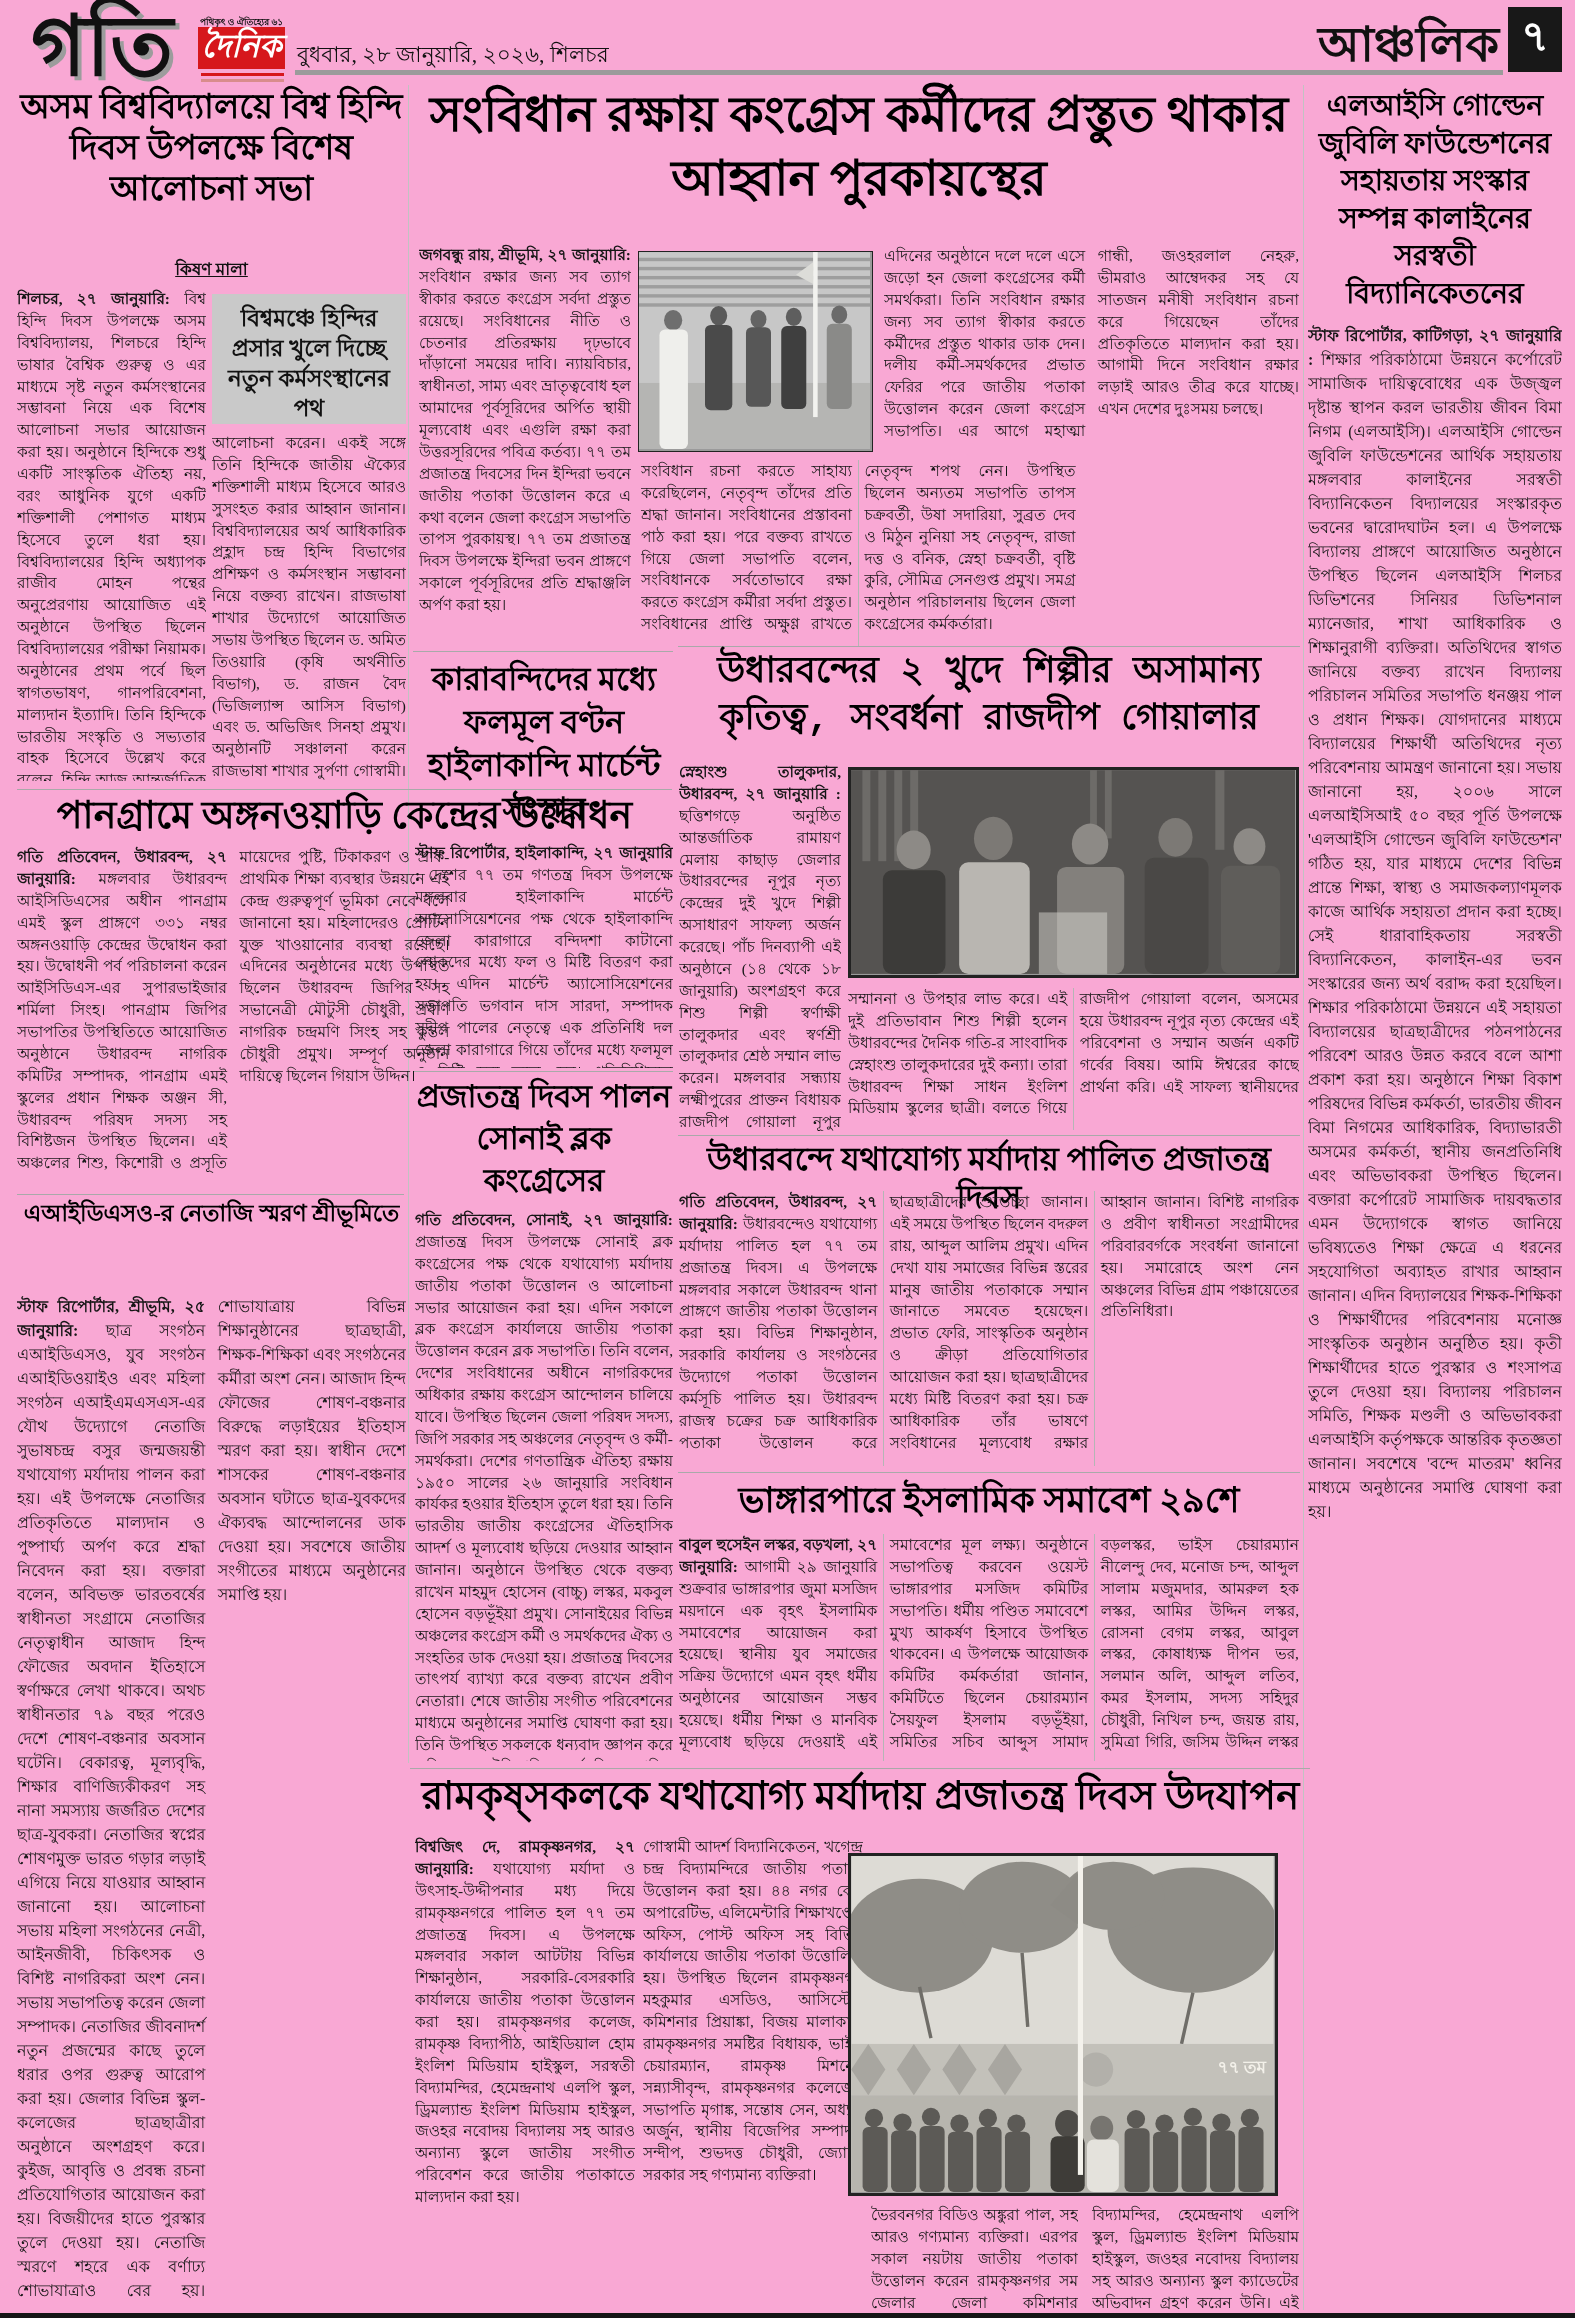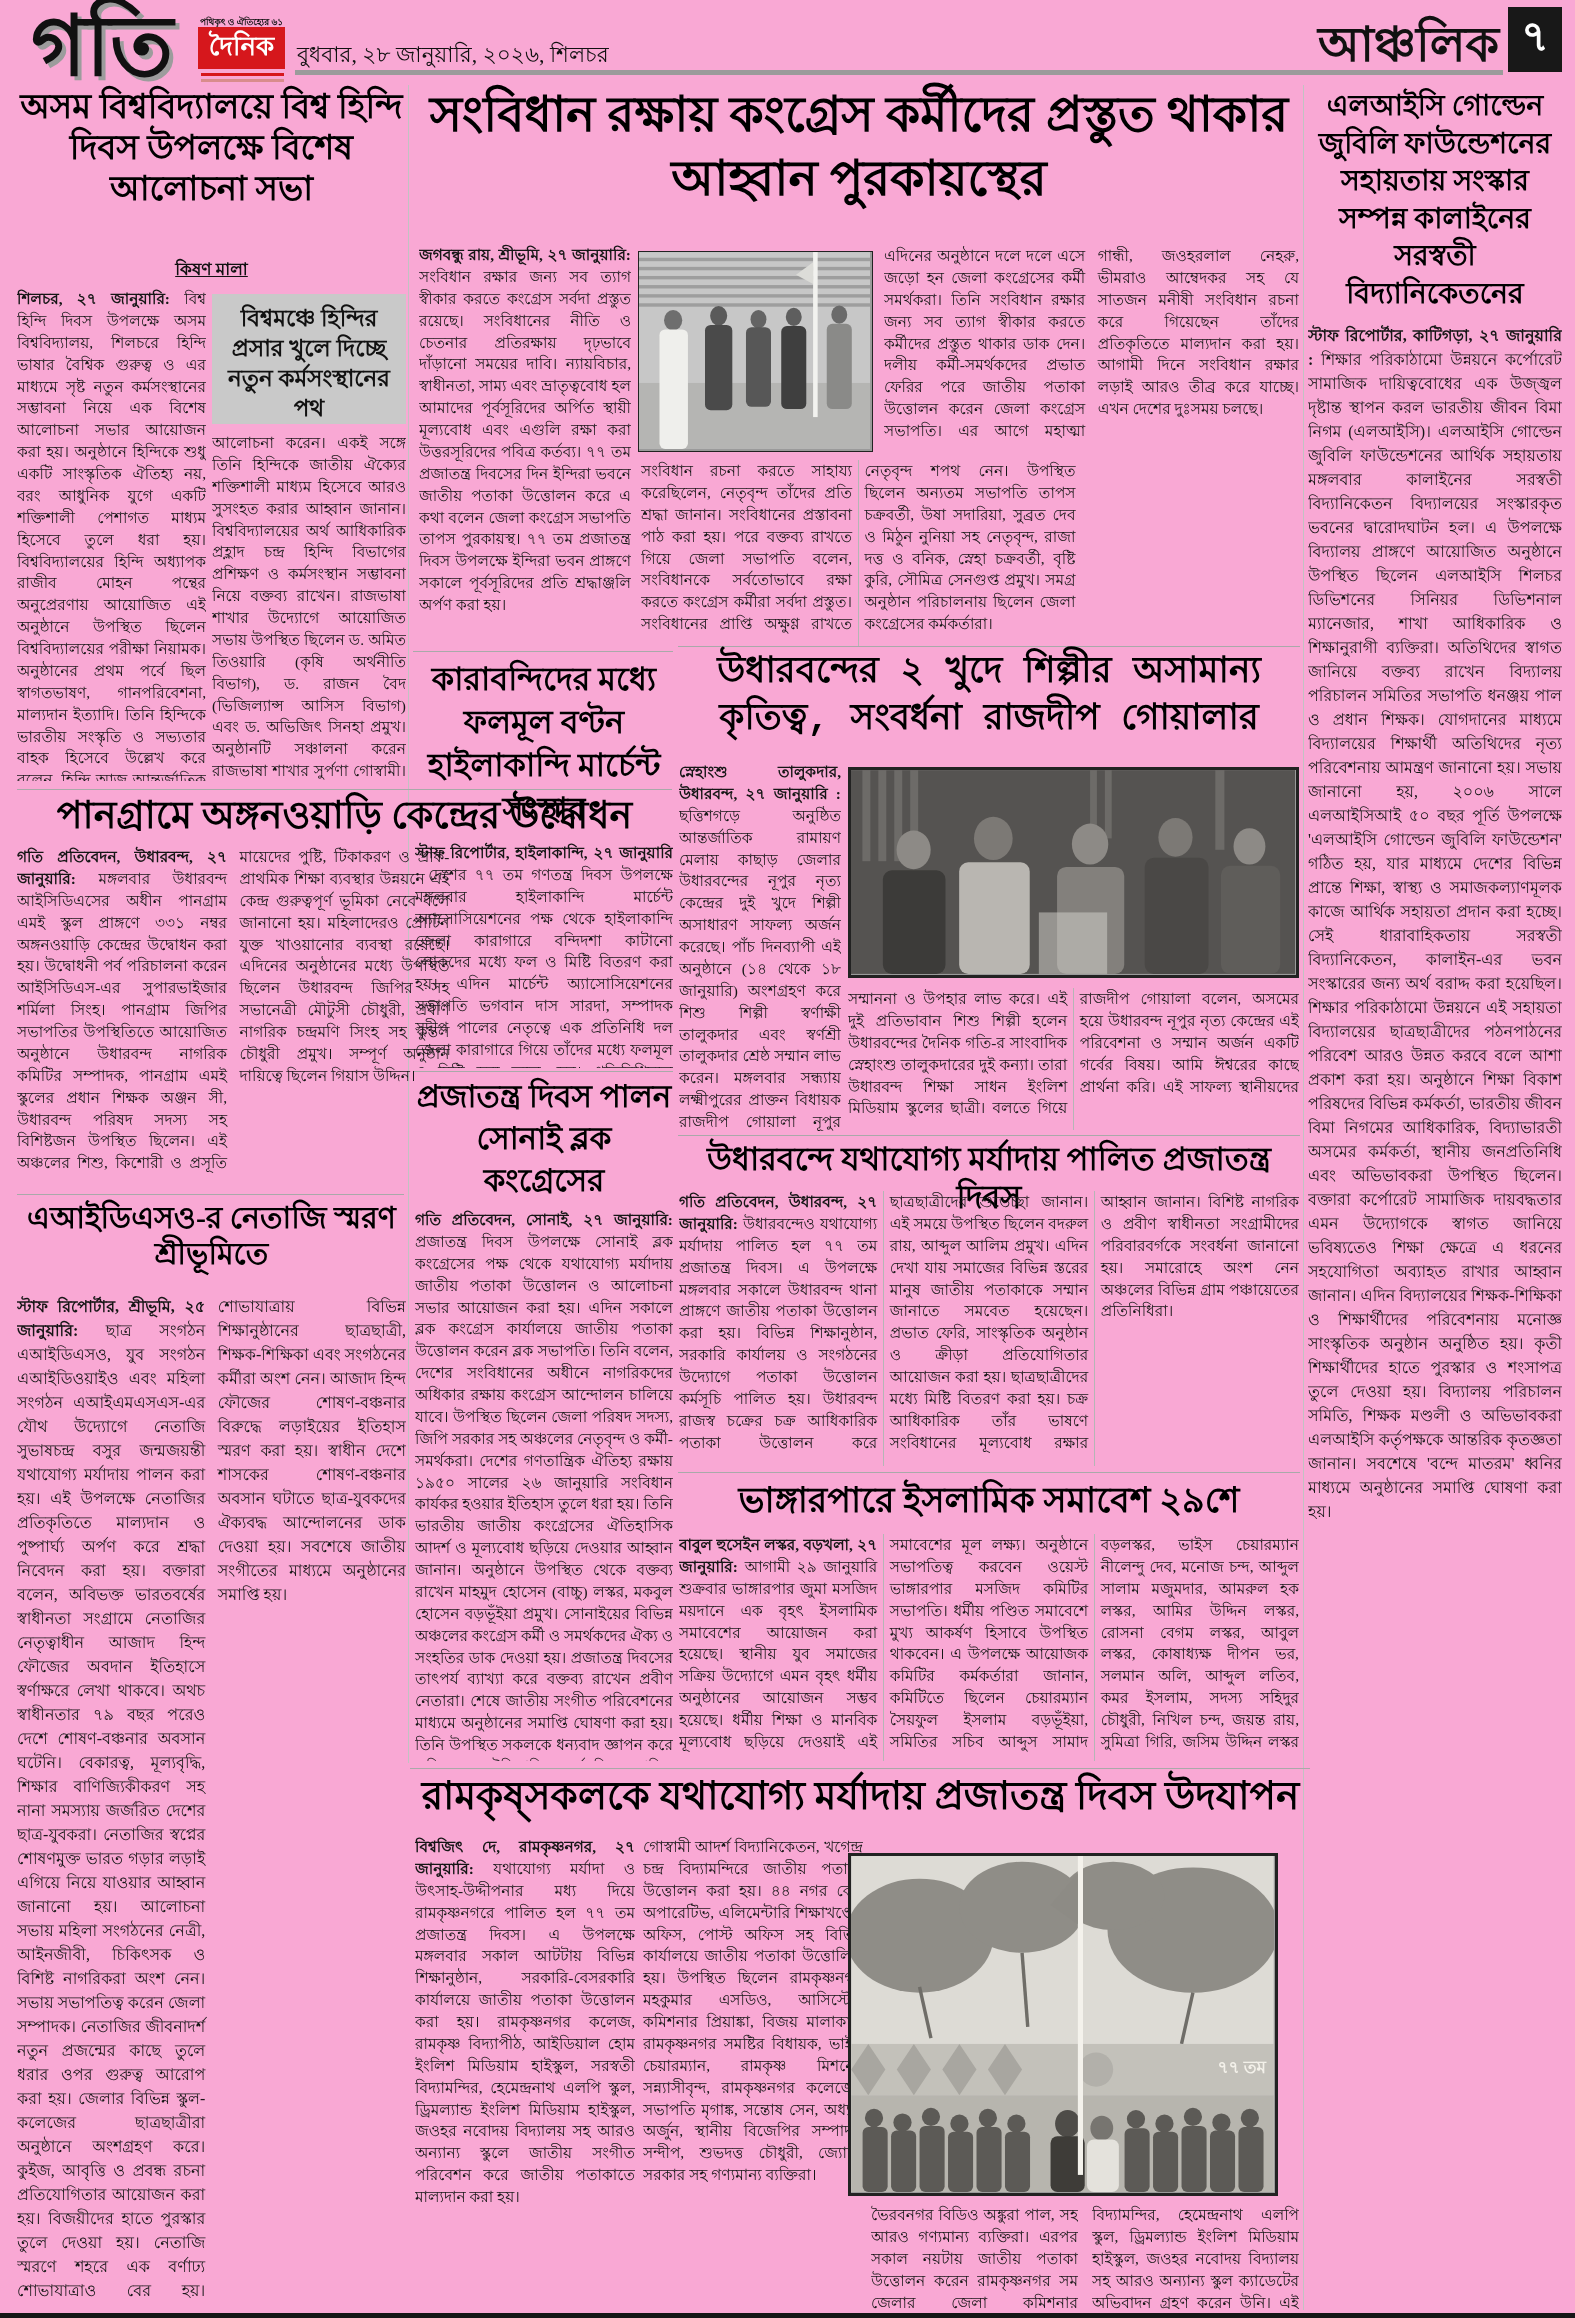--- a/index.html
+++ b/index.html
@@ -23,21 +23,21 @@
   .pagebox{background:#181818;color:#fff;font-weight:bold;display:flex;align-items:center;justify-content:center;}
   .underl{text-decoration:underline;}
 </style>
 </head>
 <body>
 
 <div id="page">
 
   <div class="abs masthead-logo" style="left:31px;top:4.6px;">গতি</div>
   <div class="abs" style="left:193px;top:15px;width:97px;font-size:9px;text-align:center;font-weight:bold;">পথিকৃৎ ও ঐতিহ্যের ৬১ বছরে</div>
-  <div class="abs redbox" style="left:198px;top:27px;width:87px;height:42px;font-size:26px;">দৈনিক</div>
+  <div class="abs redbox" style="left:198px;top:27px;width:87px;height:42px;font-size:32px;font-style:italic;">দৈনিক</div>
   <div class="abs" style="left:201px;top:73px;width:83px;height:3.4px;background:#d6171c;"></div>
   <div class="abs" style="left:201px;top:79px;width:83px;height:2.8px;background:#d98c8c;"></div>
   <div class="abs" style="left:297px;top:38px;font-size:21.7px;font-weight:normal;">বুধবার, ২৮ জানুয়ারি, ২০২৬, শিলচর</div>
   <div class="abs" style="left:295px;top:70px;width:1208px;height:5.1px;background:#9b9b9b;"></div>
   <div class="abs" style="left:1282px;top:8px;width:217px;text-align:right;font-size:48px;font-weight:bold;">আঞ্চলিক</div>
   <div class="abs pagebox" style="left:1508px;top:6.8px;width:54px;height:65px;font-size:43px;">৭</div>
 
   <div class="rule-v" style="left:408px;top:85px;height:1678px;"></div>
   <div class="rule-v" style="left:1303px;top:85px;height:2225px;"></div>
   <div class="rule-h" style="left:413px;top:651px;width:260px;"></div>
@@ -145,21 +145,21 @@
   </div>
   <div class="abs body cols2 ruled" style="left:848px;top:988px;width:451px;height:142px;">
     <p><span>সম্মাননা ও উপহার লাভ করে। এই দুই প্রতিভাবান শিশু শিল্পী হলেন উধারবন্দের দৈনিক গতি-র সাংবাদিক স্নেহাংশু তালুকদারের দুই কন্যা। তারা উধারবন্দ শিক্ষা সাধন ইংলিশ মিডিয়াম স্কুলের ছাত্রী। বলতে গিয়ে রাজদীপ গোয়ালা বলেন, অসমের হয়ে উধারবন্দ নূপুর নৃত্য কেন্দ্রের এই পরিবেশনা ও সম্মান অর্জন একটি গর্বের বিষয়। আমি ঈশ্বরের কাছে প্রার্থনা করি। এই সাফল্য স্থানীয়দের মধ্যে ব্যাপক উৎসাহ সৃষ্টি করেছে এবং এটি সকলের জন্য গর্বের বিষয়।</span></p>
   </div>
 
   <div class="abs hl" style="left:17px;top:793px;width:655px;font-size:38px;">পানগ্রামে অঙ্গনওয়াড়ি কেন্দ্রের উদ্বোধন</div>
   <div class="abs body cols3" style="left:17px;top:846px;width:655px;height:342px;">
     <p><span class="byl">গতি প্রতিবেদন, উধারবন্দ, ২৭ জানুয়ারি:</span> <span>মঙ্গলবার উধারবন্দ আইসিডিএসের অধীন পানগ্রাম এমই স্কুল প্রাঙ্গণে ৩৩১ নম্বর অঙ্গনওয়াড়ি কেন্দ্রের উদ্বোধন করা হয়। উদ্বোধনী পর্ব পরিচালনা করেন আইসিডিএস-এর সুপারভাইজার শর্মিলা সিংহ। পানগ্রাম জিপির সভাপতির উপস্থিতিতে আয়োজিত অনুষ্ঠানে উধারবন্দ নাগরিক কমিটির সম্পাদক, পানগ্রাম এমই স্কুলের প্রধান শিক্ষক অঞ্জন সী, উধারবন্দ পরিষদ সদস্য সহ বিশিষ্টজন উপস্থিত ছিলেন। এই অঞ্চলের শিশু, কিশোরী ও প্রসূতি মায়েদের পুষ্টি, টিকাকরণ ও প্রাক-প্রাথমিক শিক্ষা ব্যবস্থার উন্নয়নে এই কেন্দ্র গুরুত্বপূর্ণ ভূমিকা নেবে বলে জানানো হয়। মহিলাদেরও প্রোটিন যুক্ত খাওয়ানোর ব্যবস্থা রয়েছে। এদিনের অনুষ্ঠানের মধ্যে উপস্থিত ছিলেন উধারবন্দ জিপির সহ সভানেত্রী মৌটুসী চৌধুরী, প্রবীণ নাগরিক চন্দ্রমণি সিংহ সহ কুন্তল চৌধুরী প্রমুখ। সম্পূর্ণ অনুষ্ঠান দায়িত্বে ছিলেন গিয়াস উদ্দিন।</span></p>
   </div>
 
-  <div class="abs hl" style="left:17px;top:1200px;width:389px;font-size:30px;">এআইডিএসও-র নেতাজি স্মরণ শ্রীভূমিতে</div>
+  <div class="abs hl" style="left:17px;top:1200px;width:389px;font-size:23px;">এআইডিএসও-র নেতাজি স্মরণ শ্রীভূমিতে</div>
   <div class="abs body cols2" style="left:17px;top:1295px;width:389px;height:1013px;font-size:16px;line-height:1.5;">
     <p><span class="byl">স্টাফ রিপোর্টার, শ্রীভূমি, ২৫ জানুয়ারি:</span> <span>ছাত্র সংগঠন এআইডিএসও, যুব সংগঠন এআইডিওয়াইও এবং মহিলা সংগঠন এআইএমএসএস-এর যৌথ উদ্যোগে নেতাজি সুভাষচন্দ্র বসুর জন্মজয়ন্তী যথাযোগ্য মর্যাদায় পালন করা হয়। এই উপলক্ষে নেতাজির প্রতিকৃতিতে মাল্যদান ও পুষ্পার্ঘ্য অর্পণ করে শ্রদ্ধা নিবেদন করা হয়। বক্তারা বলেন, অবিভক্ত ভারতবর্ষের স্বাধীনতা সংগ্রামে নেতাজির নেতৃত্বাধীন আজাদ হিন্দ ফৌজের অবদান ইতিহাসে স্বর্ণাক্ষরে লেখা থাকবে। অথচ স্বাধীনতার ৭৯ বছর পরেও দেশে শোষণ-বঞ্চনার অবসান ঘটেনি। বেকারত্ব, মূল্যবৃদ্ধি, শিক্ষার বাণিজ্যিকীকরণ সহ নানা সমস্যায় জর্জরিত দেশের ছাত্র-যুবকরা। নেতাজির স্বপ্নের শোষণমুক্ত ভারত গড়ার লড়াই এগিয়ে নিয়ে যাওয়ার আহ্বান জানানো হয়। আলোচনা সভায় মহিলা সংগঠনের নেত্রী, আইনজীবী, চিকিৎসক ও বিশিষ্ট নাগরিকরা অংশ নেন। সভায় সভাপতিত্ব করেন জেলা সম্পাদক। নেতাজির জীবনাদর্শ নতুন প্রজন্মের কাছে তুলে ধরার ওপর গুরুত্ব আরোপ করা হয়। জেলার বিভিন্ন স্কুল-কলেজের ছাত্রছাত্রীরা অনুষ্ঠানে অংশগ্রহণ করে। কুইজ, আবৃত্তি ও প্রবন্ধ রচনা প্রতিযোগিতার আয়োজন করা হয়। বিজয়ীদের হাতে পুরস্কার তুলে দেওয়া হয়। নেতাজি স্মরণে শহরে এক বর্ণাঢ্য শোভাযাত্রাও বের হয়। শোভাযাত্রায় বিভিন্ন শিক্ষানুষ্ঠানের ছাত্রছাত্রী, শিক্ষক-শিক্ষিকা এবং সংগঠনের কর্মীরা অংশ নেন। আজাদ হিন্দ ফৌজের শোষণ-বঞ্চনার বিরুদ্ধে লড়াইয়ের ইতিহাস স্মরণ করা হয়। স্বাধীন দেশে শাসকের শোষণ-বঞ্চনার অবসান ঘটাতে ছাত্র-যুবকদের ঐক্যবদ্ধ আন্দোলনের ডাক দেওয়া হয়। সবশেষে জাতীয় সংগীতের মাধ্যমে অনুষ্ঠানের সমাপ্তি হয়।</span></p>
   </div>
 
   <div class="abs hl" style="left:679px;top:1140px;width:620px;font-size:32px;">উধারবন্দে যথাযোগ্য মর্যাদায় পালিত প্রজাতন্ত্র দিবস</div>
   <div class="abs body cols3 ruled" style="left:679px;top:1191px;width:620px;height:275px;">
     <p><span class="byl">গতি প্রতিবেদন, উধারবন্দ, ২৭ জানুয়ারি:</span> <span>উধারবন্দেও যথাযোগ্য মর্যাদায় পালিত হল ৭৭ তম প্রজাতন্ত্র দিবস। এ উপলক্ষে মঙ্গলবার সকালে উধারবন্দ থানা প্রাঙ্গণে জাতীয় পতাকা উত্তোলন করা হয়। বিভিন্ন শিক্ষানুষ্ঠান, সরকারি কার্যালয় ও সংগঠনের উদ্যোগে পতাকা উত্তোলন কর্মসূচি পালিত হয়। উধারবন্দ রাজস্ব চক্রের চক্র আধিকারিক পতাকা উত্তোলন করে ছাত্রছাত্রীদের শুভেচ্ছা জানান। এই সময়ে উপস্থিত ছিলেন বদরুল রায়, আব্দুল আলিম প্রমুখ। এদিন দেখা যায় সমাজের বিভিন্ন স্তরের মানুষ জাতীয় পতাকাকে সম্মান জানাতে সমবেত হয়েছেন। প্রভাত ফেরি, সাংস্কৃতিক অনুষ্ঠান ও ক্রীড়া প্রতিযোগিতার আয়োজন করা হয়। ছাত্রছাত্রীদের মধ্যে মিষ্টি বিতরণ করা হয়। চক্র আধিকারিক তাঁর ভাষণে সংবিধানের মূল্যবোধ রক্ষার আহ্বান জানান। বিশিষ্ট নাগরিক ও প্রবীণ স্বাধীনতা সংগ্রামীদের পরিবারবর্গকে সংবর্ধনা জানানো হয়। সমারোহে অংশ নেন অঞ্চলের বিভিন্ন গ্রাম পঞ্চায়েতের প্রতিনিধিরা।</span></p>
   </div>
 
   <div class="abs hl" style="left:679px;top:1480px;width:620px;font-size:35px;">ভাঙ্গারপারে ইসলামিক সমাবেশ ২৯শে</div>

